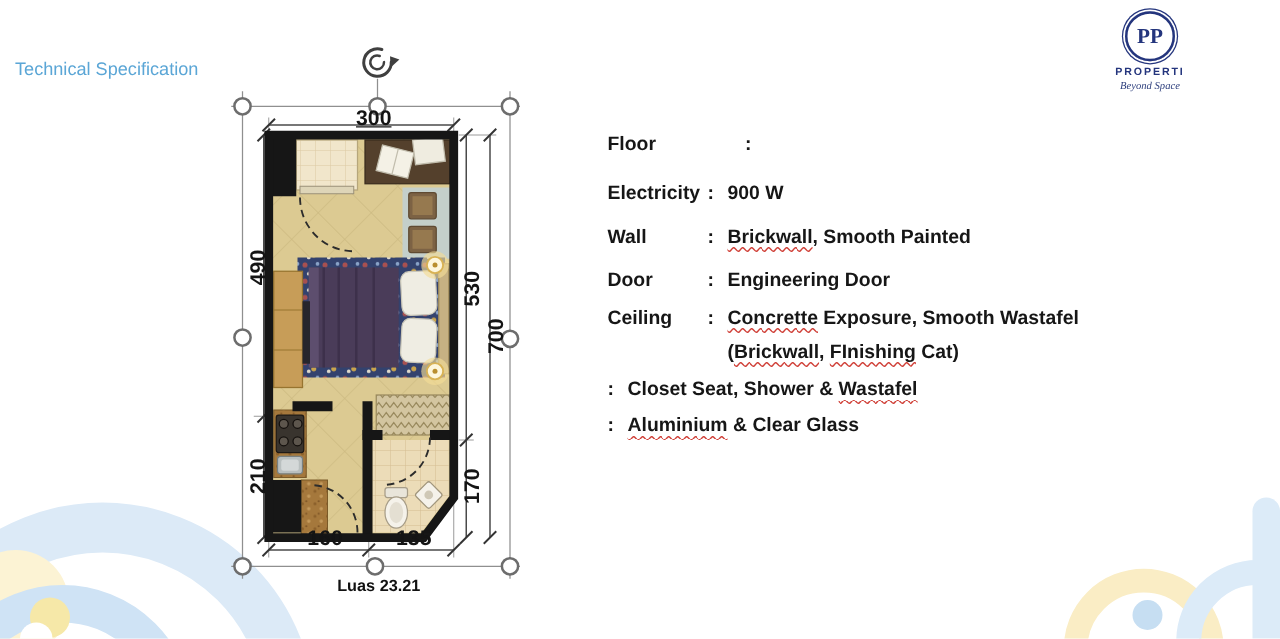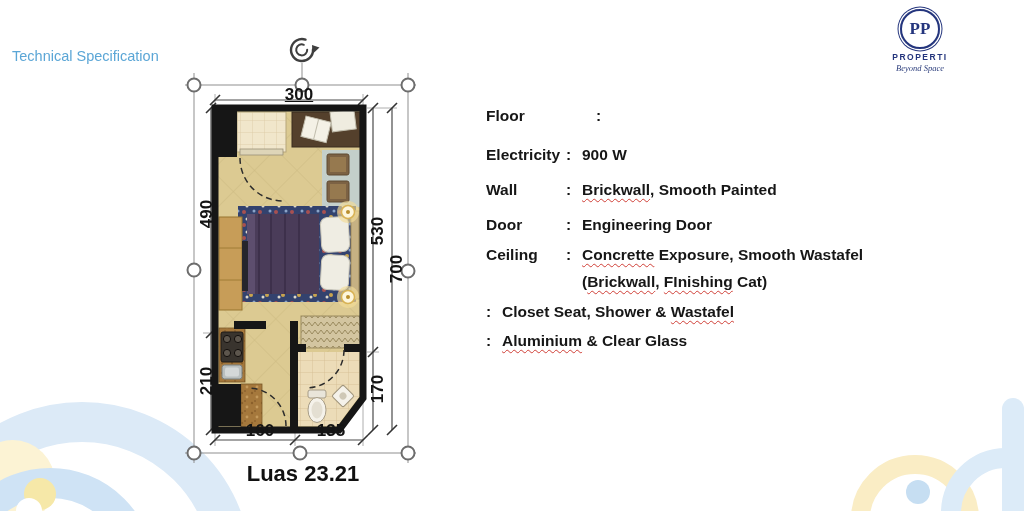--- a/index.html
+++ b/index.html
@@ -21,21 +21,21 @@
   .pp-mono{font-family:"Liberation Serif",serif;font-weight:700;font-size:17px;color:var(--navy,#24357d);}
   .pp-name{font-size:8.5px;font-weight:700;letter-spacing:1.5px;color:var(--navy,#24357d);margin-top:3px;}
   .pp-tag{font-family:"Liberation Serif",serif;font-style:italic;font-size:8.5px;color:#31427f;margin-top:1px;}
   #pavilion-logo{position:absolute;left:903px;top:8px;z-index:3;display:flex;align-items:center;}
   .pav-text{margin-left:4px;font-size:15.5px;line-height:17px;font-weight:700;
             color:var(--pavilion-blue,#3a8fc7);}
   
   .dim{position:absolute;font-weight:700;font-size:17px;color:#141414;text-align:center;z-index:2;}
   .rot{transform:rotate(-90deg);}
   #luas{position:absolute;left:228px;top:461px;width:150px;text-align:center;
-        font-size:22px;font-weight:700;color:#111;z-index:2;}
+        font-size:13px;font-weight:700;color:#111;z-index:2;}
   
   #spec-table{position:absolute;left:486px;top:102px;width:480px;z-index:3;
               font-size:15.5px;font-weight:700;color:#161616;}
   .spec-row{display:flex;line-height:27px;}
   .spec-row:nth-child(1){margin-bottom:12px;gap:30px;}
   .spec-row:nth-child(2){margin-bottom:8px;}
   .spec-row:nth-child(3){margin-bottom:8px;}
   .spec-row:nth-child(4){margin-bottom:3px;}
   .spec-row:nth-child(5){margin-bottom:3px;}
   .spec-row:nth-child(6){margin-bottom:2px;}

